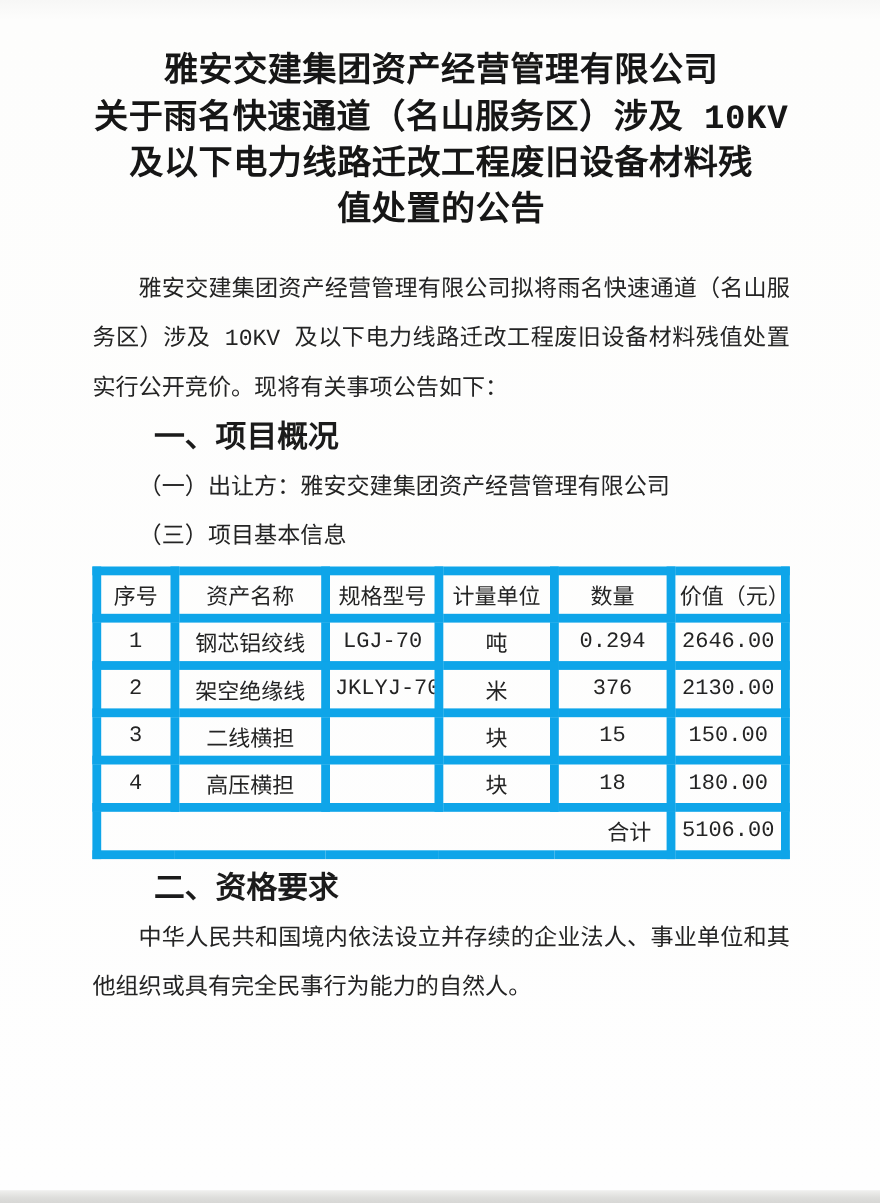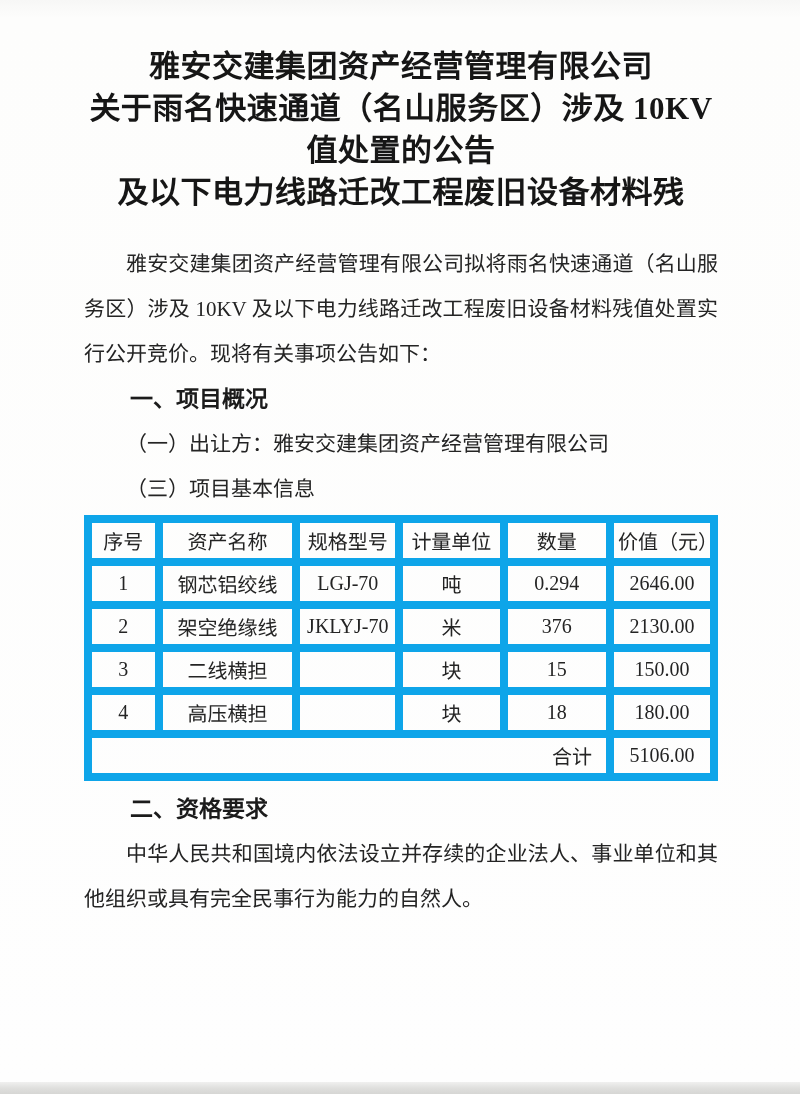--- a/index.html
+++ b/index.html
@@ -15,20 +15,21 @@
     background: linear-gradient(180deg, #f7f7f6 0px, #fdfdfc 18px, #fefefe 100%);
     font-family: "Liberation Serif", "DejaVu Serif", serif;
     color: #222222;
   }
 
   .page {
     position: relative;
     width: 800px;
     height: 771px;
     padding: 46px 82px 0 84px;
+    font-family: Liberation Mono, monospace;
   }
 
   
   .doc-title {
     text-align: center;
     font-weight: 700;
     font-size: 31px;
     line-height: 42px;
     color: #161616;
     letter-spacing: 0.5px;
@@ -39,21 +40,21 @@
   
   .para {
     font-size: 21px;
     line-height: 45px;
     text-align: justify;
     text-indent: 2em;
     color: #242424;
   }
 
   .heading {
-    font-size: 23px;
+    font-size: 28px;
     line-height: 45px;
     font-weight: 700;
     text-indent: 2em;
     color: #1b1b1b;
   }
 
   
   table.asset-table {
     width: 100%;
     margin: 3px 0 6px 0;
@@ -92,22 +93,22 @@
   }
 </style>
 </head>
 <body>
 
 <div class="page">
 
   <h1 class="doc-title">
     <span class="title-line">雅安交建集团资产经营管理有限公司</span>
     <span class="title-line">关于雨名快速通道（名山服务区）涉及 10KV</span>
+    <span class="title-line">及以下电力线路迁改工程废旧设备材料残</span>
     <span class="title-line">值处置的公告</span>
-    <span class="title-line">及以下电力线路迁改工程废旧设备材料残</span>
   </h1>
 
   <p class="para">雅安交建集团资产经营管理有限公司拟将雨名快速通道（名山服务区）涉及 10KV 及以下电力线路迁改工程废旧设备材料残值处置实行公开竞价。现将有关事项公告如下：</p>
 
   <p class="heading">一、项目概况</p>
 
   <p class="para">（一）出让方：雅安交建集团资产经营管理有限公司</p>
   <p class="para">（三）项目基本信息</p>
 
 

